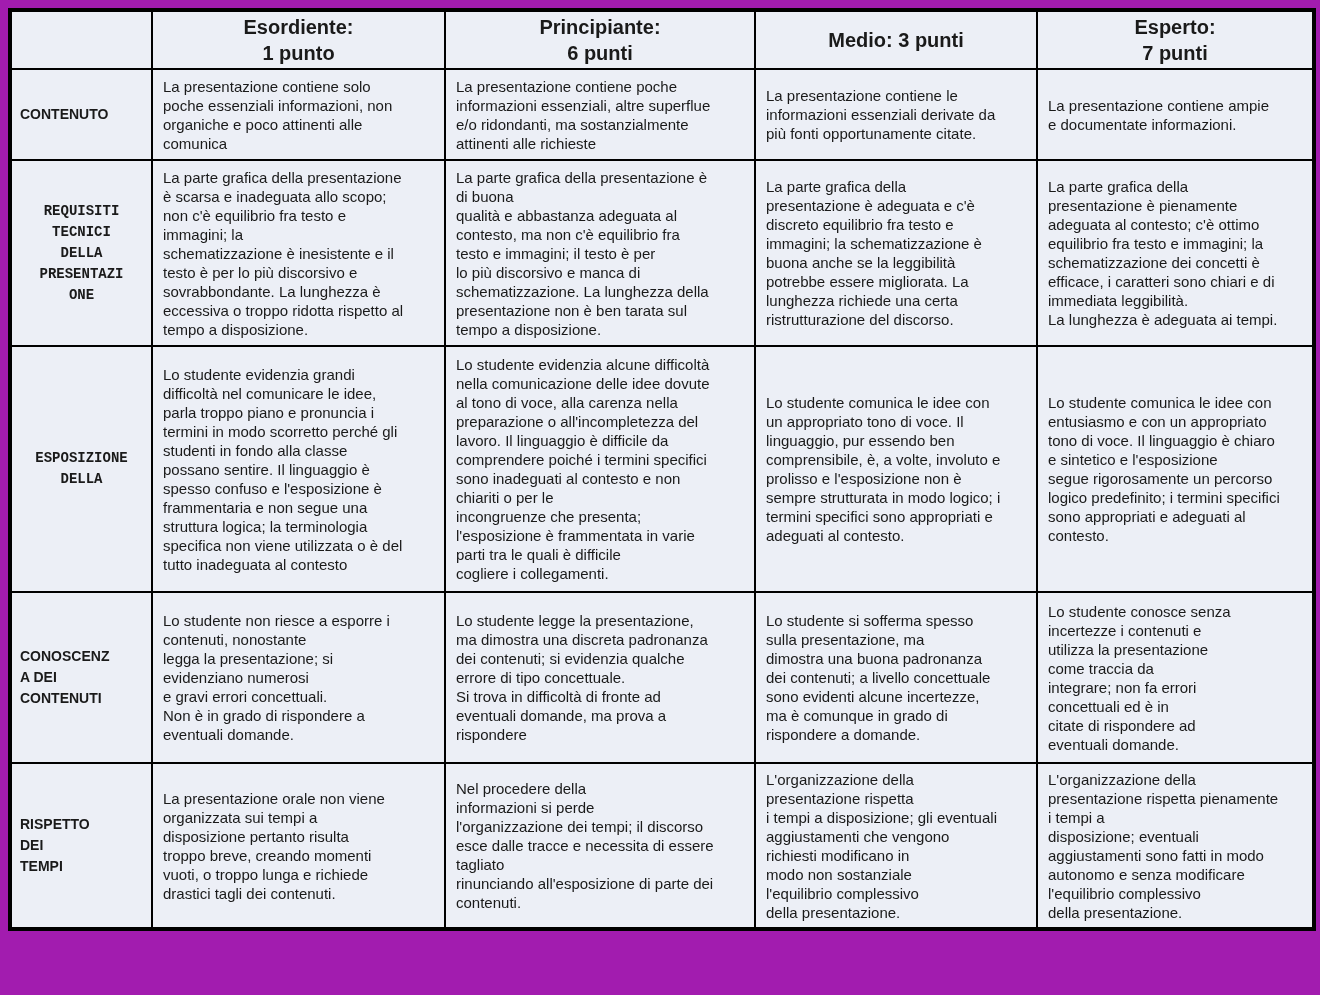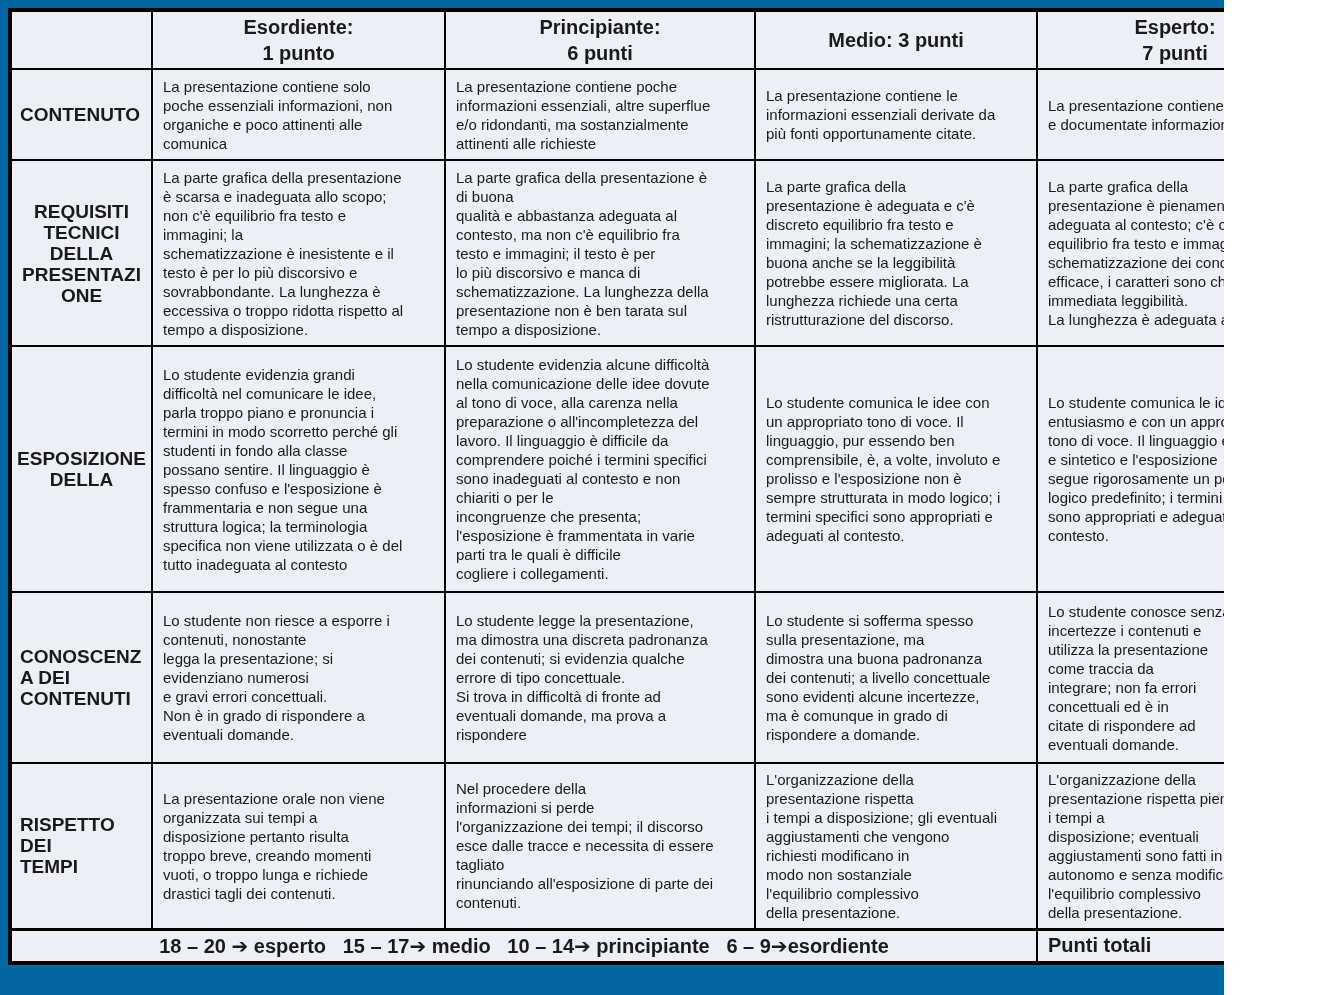--- a/index.html
+++ b/index.html
@@ -2,25 +2,25 @@
 <html lang="it"><head>
 <meta charset="utf-8">
 <style>
   html, body { margin: 0; padding: 0; background: #ffffff; }
   body {
     font-family: "Liberation Sans", "DejaVu Sans", sans-serif;
     color: #1a1a1a;
     width: 1320px;
   }
   .page {
-    width: 1224px;
+    width: 1320px;
     height: 995px;
     box-sizing: border-box;
     padding: 8px 8px 0 8px;
-    background: #0369a1;
+    background: #a21caf;
     overflow: hidden;
   }
   table.rubric {
     border-collapse: collapse;
     table-layout: fixed;
     width: 1304px;
     background: #eceff6;
     border: 4px solid #000;
   }
   .rubric td, .rubric th {
@@ -31,26 +31,26 @@
   th.level {
     font-size: 20px;
     font-weight: bold;
     text-align: center;
     line-height: 26px;
     white-space: pre-line;
     padding: 2px 4px;
   }
   td.crit {
     font-weight: bold;
-    font-size: 19px;
+    font-size: 14px;
     line-height: 21px;
     white-space: pre-line;
     padding: 2px 4px 2px 8px;
   }
-  td.crit.c-center { text-align: center; padding: 2px 2px; }
+  td.crit.c-center { text-align: center; padding: 2px 2px; font-family: Liberation Mono, monospace; }
   td.desc {
     font-size: 15px;
     line-height: 19px;
     white-space: pre-line;
     padding: 2px 6px 2px 10px;
   }
   td.scale {
     font-weight: bold;
     font-size: 20px;
     text-align: center;
@@ -254,19 +254,15 @@
         <td class="desc">L'organizzazione della
 presentazione rispetta pienamente
 i tempi a
 disposizione; eventuali
 aggiustamenti sono fatti in modo
 autonomo e senza modificare
 l'equilibrio complessivo
 della presentazione.</td>
       </tr>
 
-      <tr style="height:34px" class="footer-row">
-        <td class="scale" colspan="4">18 – 20 ➔ esperto   15 – 17➔ medio   10 – 14➔ principiante   6 – 9➔esordiente</td>
-        <td class="total">Punti totali</td>
-      </tr>
     </tbody>
   </table>
 </div>
 
 </body></html>

